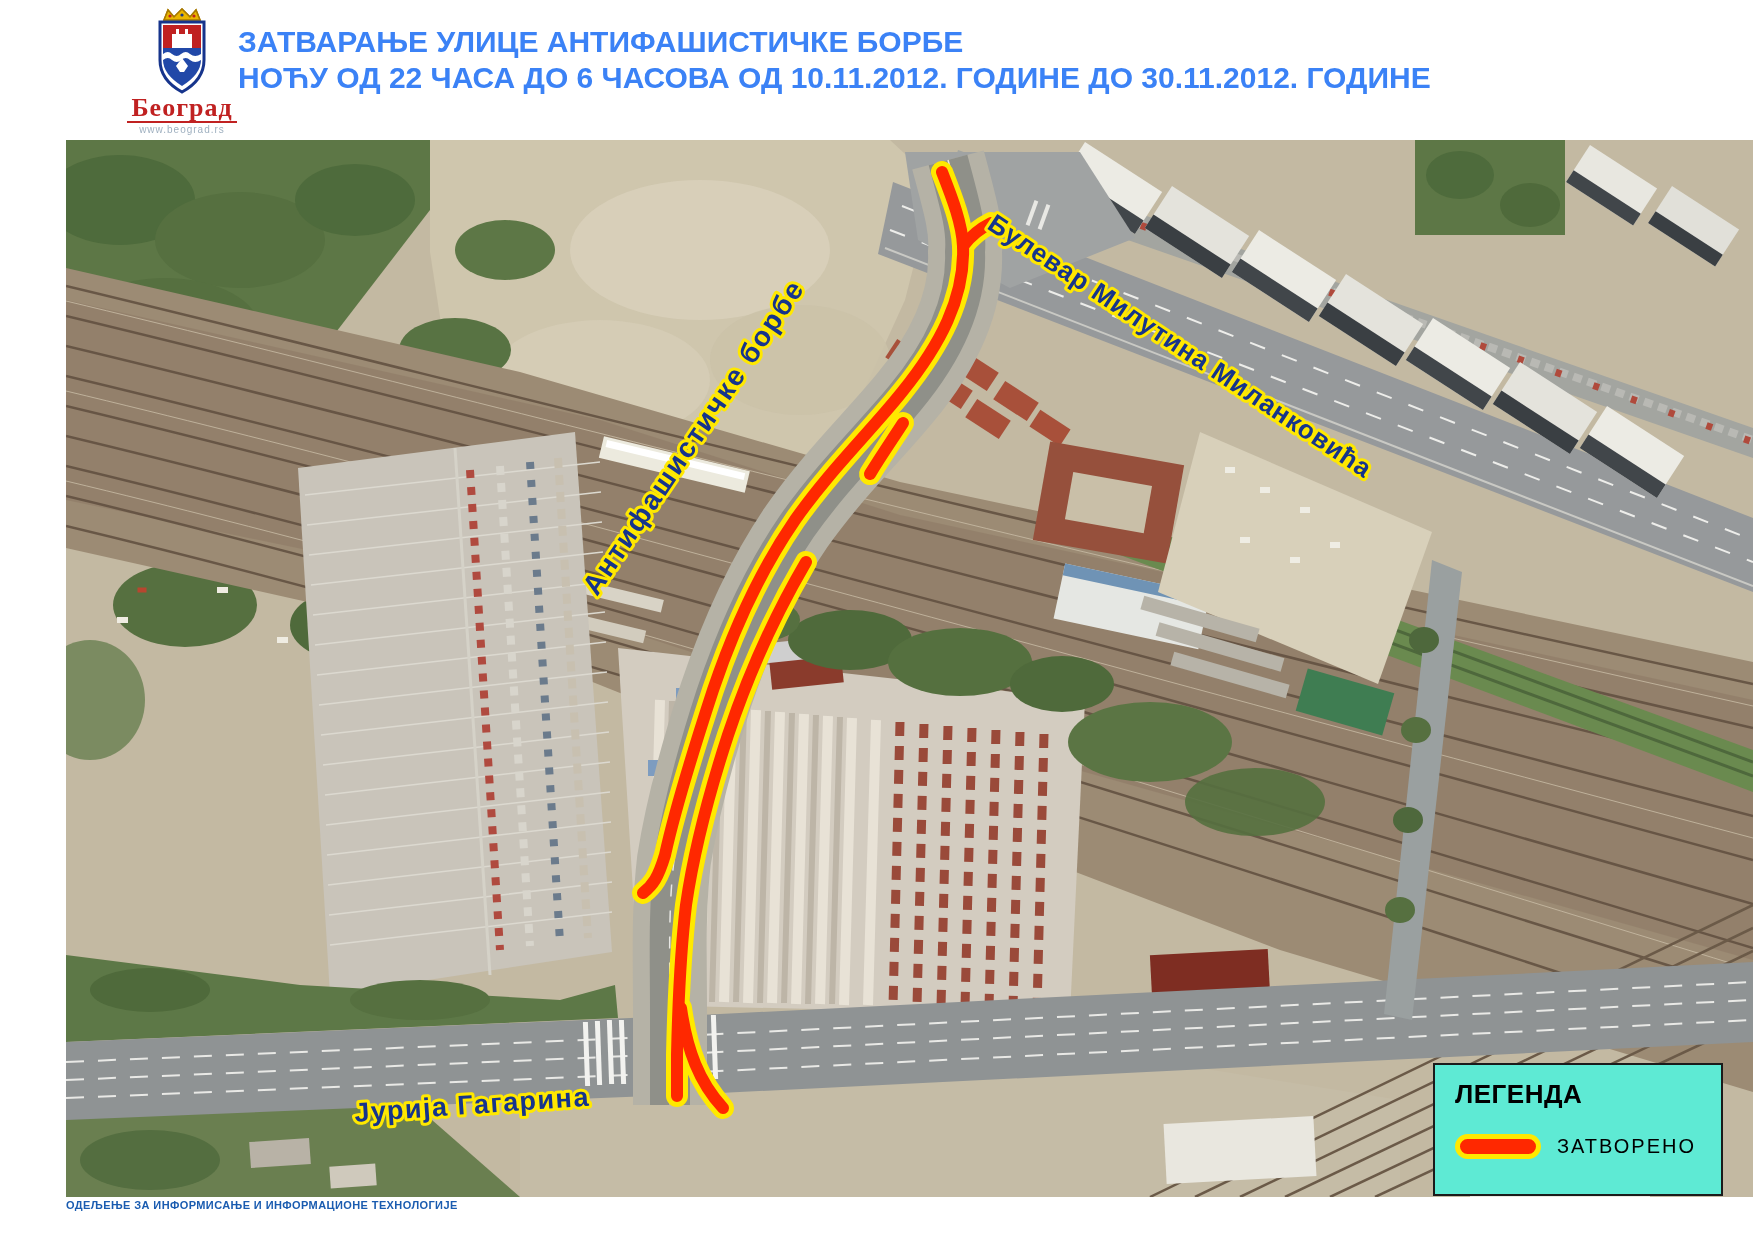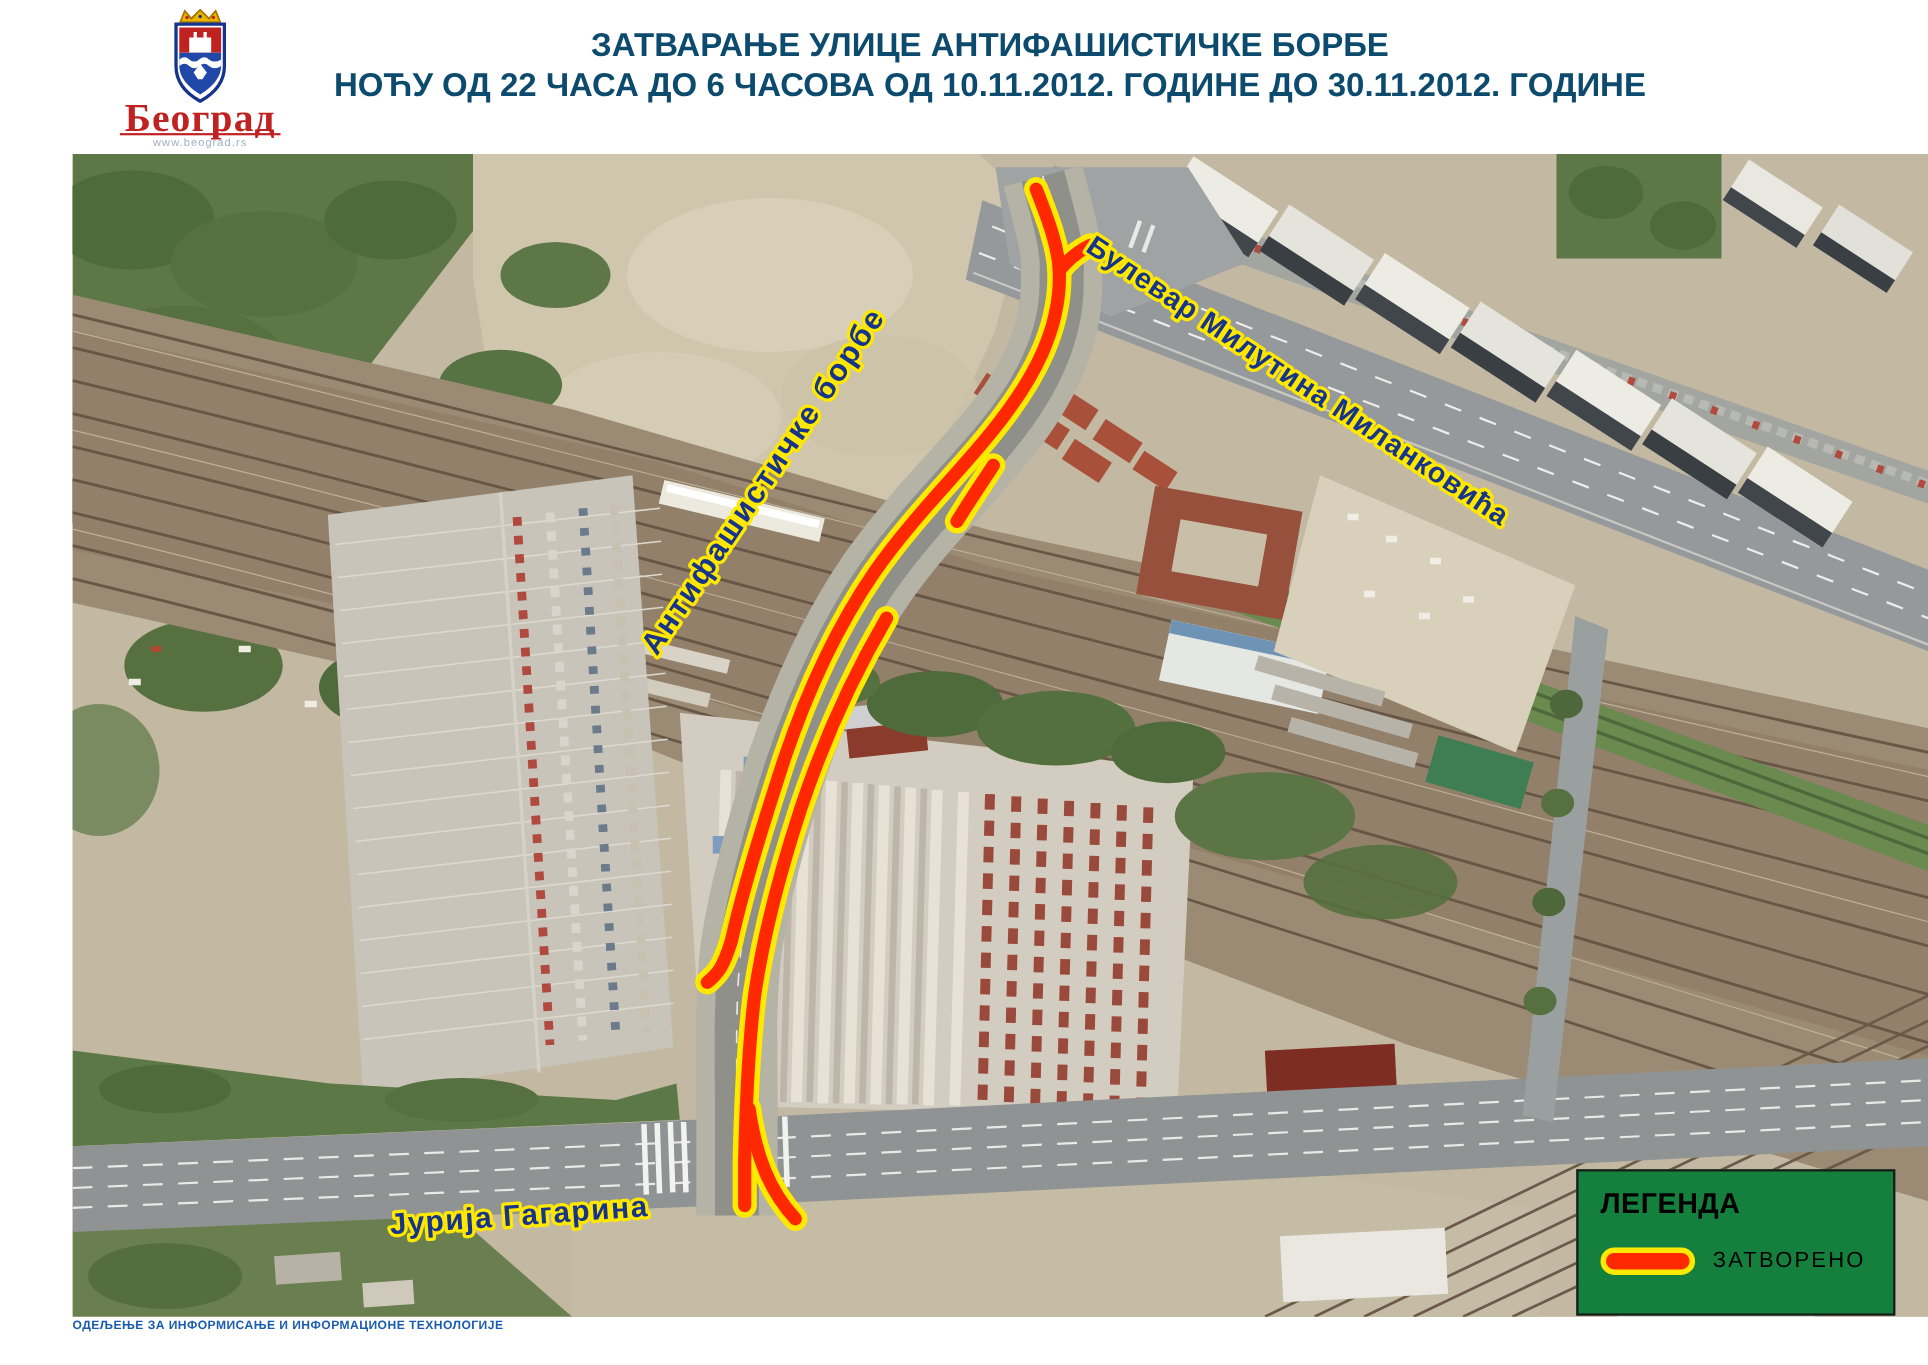--- a/index.html
+++ b/index.html
@@ -4,33 +4,33 @@
 <style>
   html,body{margin:0;padding:0}
   body{
     width:1753px;height:1241px;position:relative;background:#ffffff;
     font-family:"Liberation Sans","DejaVu Sans",sans-serif;overflow:hidden;
   }
   
   .logo-block{position:absolute;left:62px;top:8px;width:240px;text-align:center}
   .coa{display:block;margin:0 auto}
   .city-name{font-family:"Liberation Serif","DejaVu Serif",serif;font-weight:bold;
-    color:#c02121;font-size:36px;line-height:27px;letter-spacing:1px;
+    color:#c02121;font-size:26px;line-height:27px;letter-spacing:1px;
     border-bottom:2px solid #c02121;display:inline-block;padding:0 4px}
   .city-url{font-size:10px;color:#9fb0c0;letter-spacing:1px;margin-top:1px}
   .org-name{color:#1a5cb0;font-weight:bold;font-size:15px;margin-top:4px;letter-spacing:.3px}
   .org-url{color:#1a5cb0;font-weight:bold;font-size:14px}
-  .title-block{position:absolute;left:255px;top:24px;width:1290px;text-align:center;
-    color:#0c4a6e;font-weight:bold}
+  .title-block{position:absolute;left:238px;top:24px;width:1290px;text-align:left;
+    color:#3b82f6;font-weight:bold}
   .title-line{font-size:30px;line-height:36px;white-space:nowrap}
   
   .map-wrap{position:absolute;left:66px;top:140px;width:1687px;height:1057px;background:#c3b9a2}
   
   .legend{position:absolute;left:1433px;top:1063px;width:286px;height:129px;
-    background:#15803d;border:2px solid #1b1b1b;box-sizing:content-box}
+    background:#5eead4;border:2px solid #1b1b1b;box-sizing:content-box}
   .legend-title{font-size:26px;font-weight:bold;color:#000;margin:14px 0 0 20px;letter-spacing:.5px}
   .legend-row{display:flex;align-items:center;margin:24px 0 0 20px}
   .legend-line{width:76px;height:15px;background:#ff2800;border:5px solid #ffe900;border-radius:14px}
   .legend-label{font-size:20px;color:#000;margin-left:16px;letter-spacing:2px}
   
   .footer-note{position:absolute;left:66px;top:1199px;color:#1a5cb0;font-weight:bold;
     font-size:11px;letter-spacing:.4px}
   
   .street-label{font-weight:bold;fill:#16348c;stroke:#ffe800;stroke-width:6px;
     paint-order:stroke;stroke-linejoin:round}

